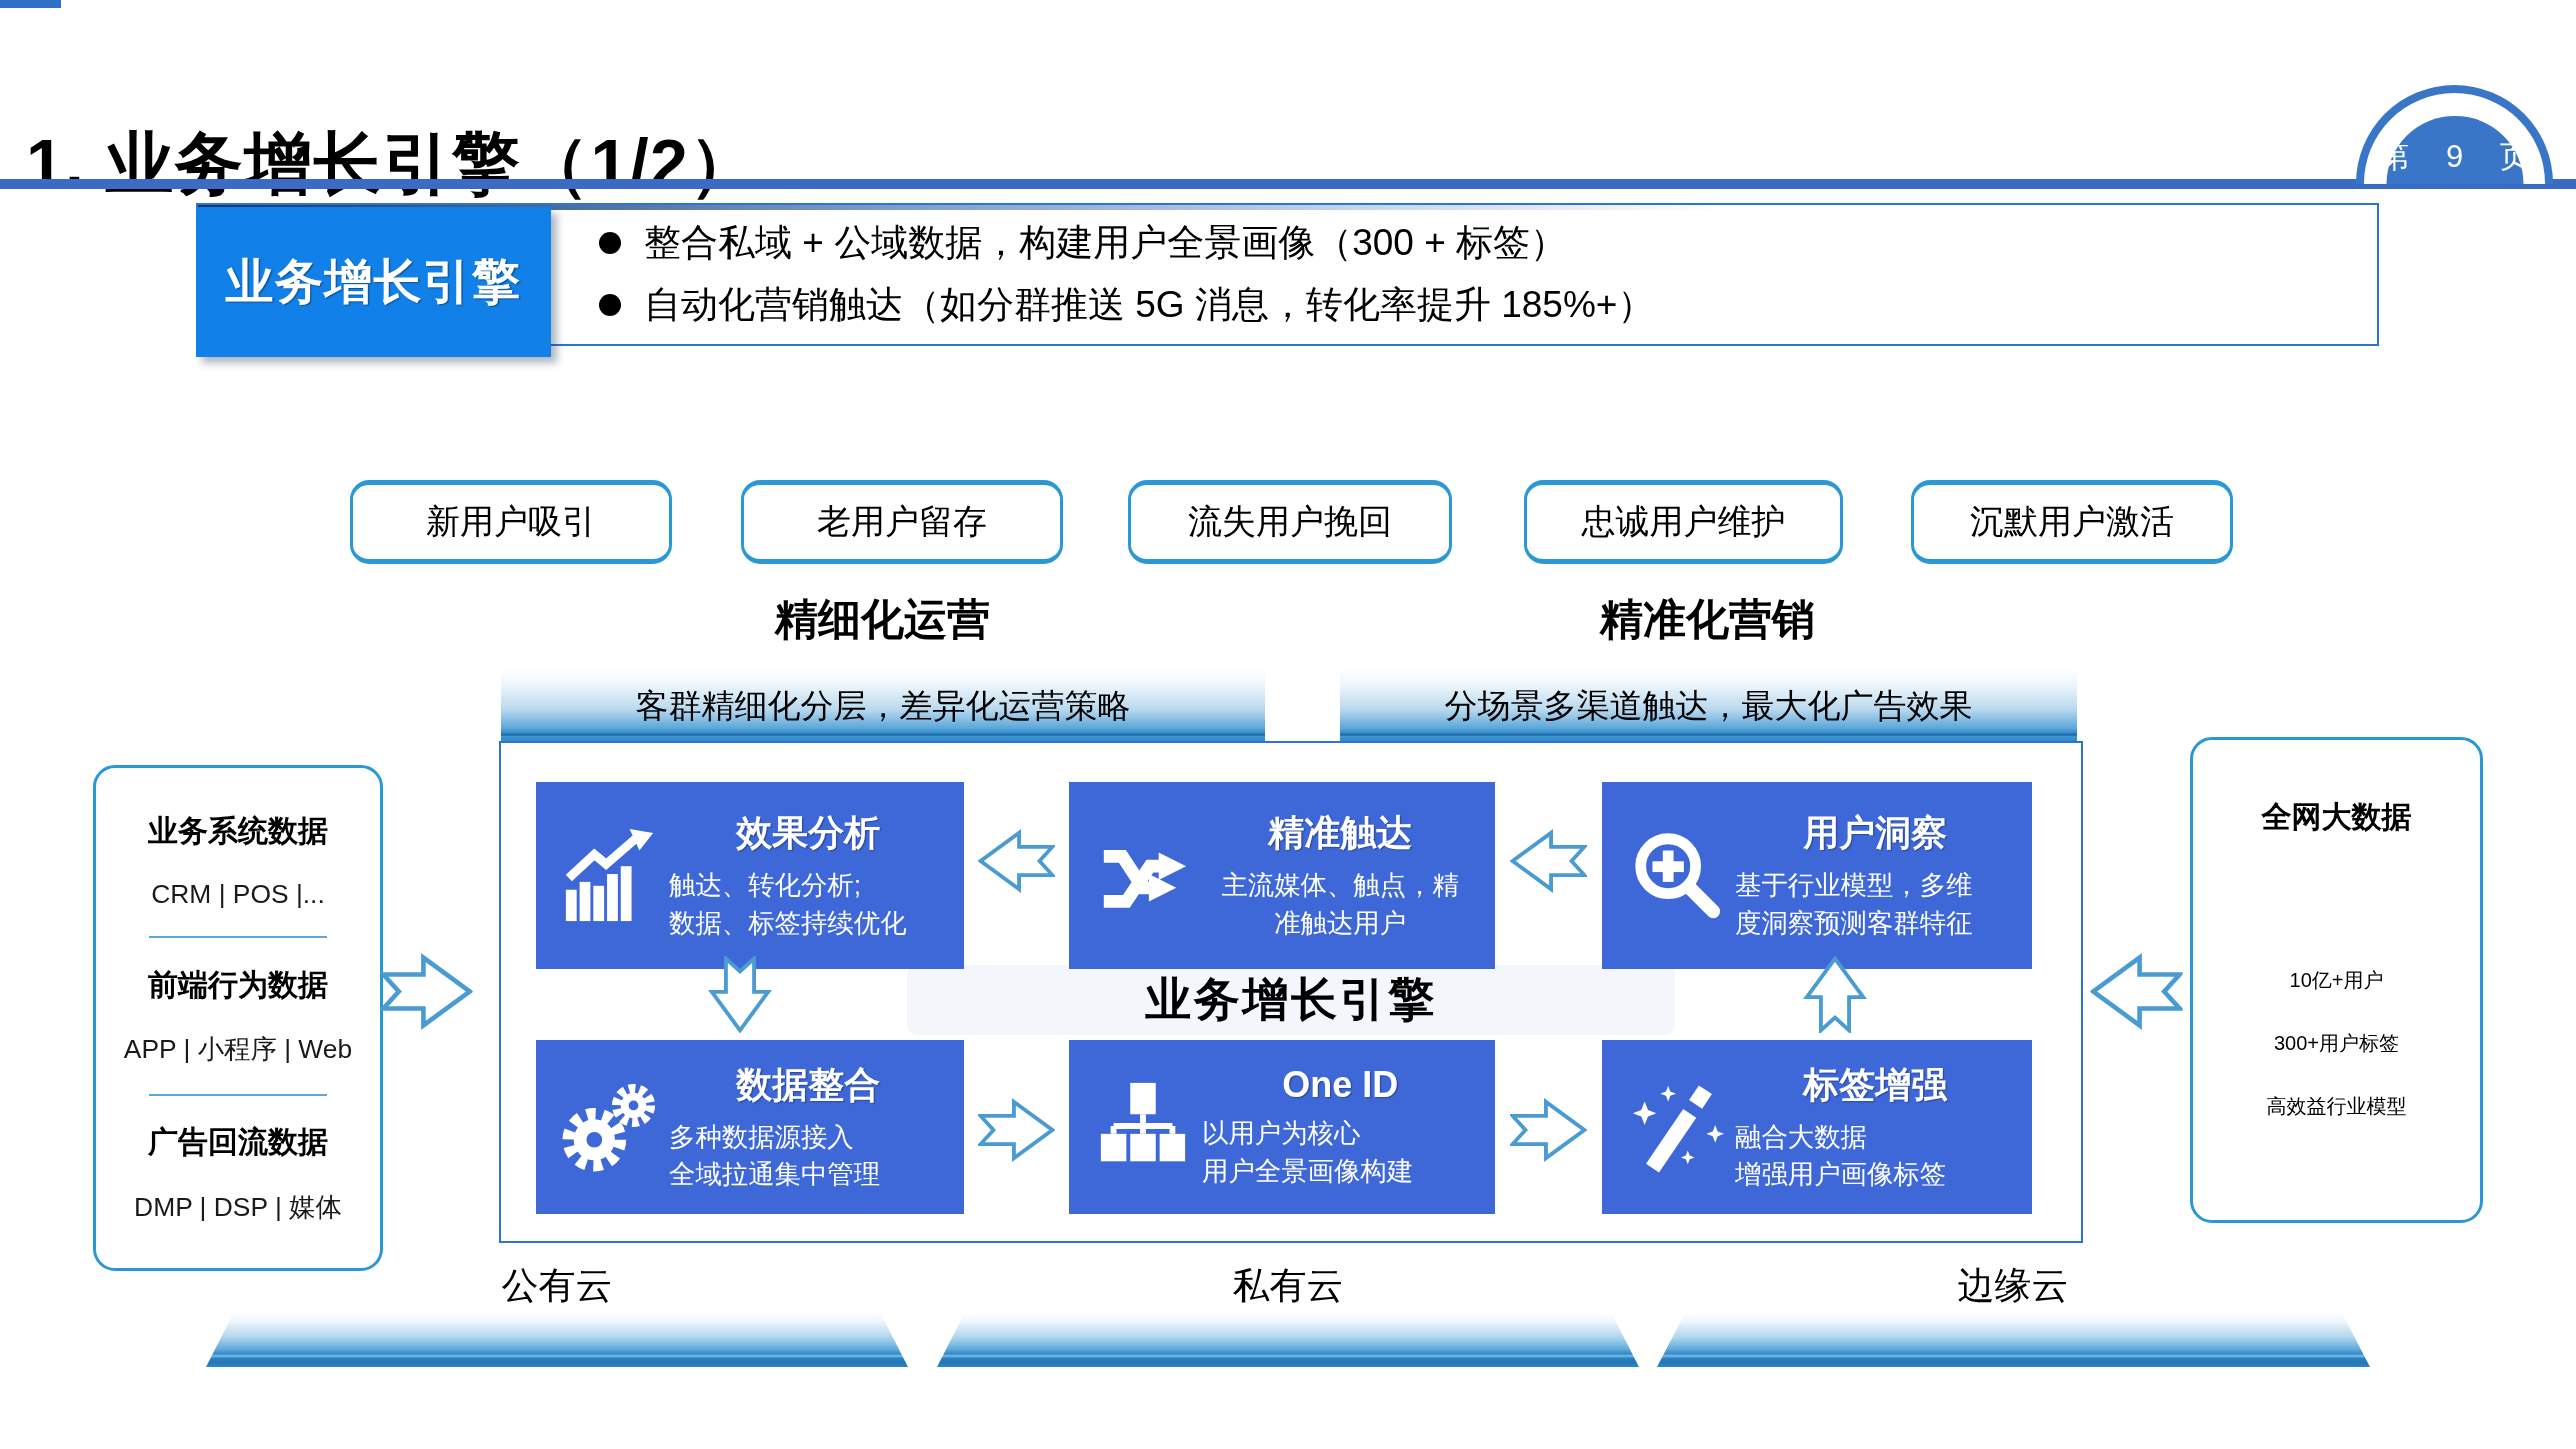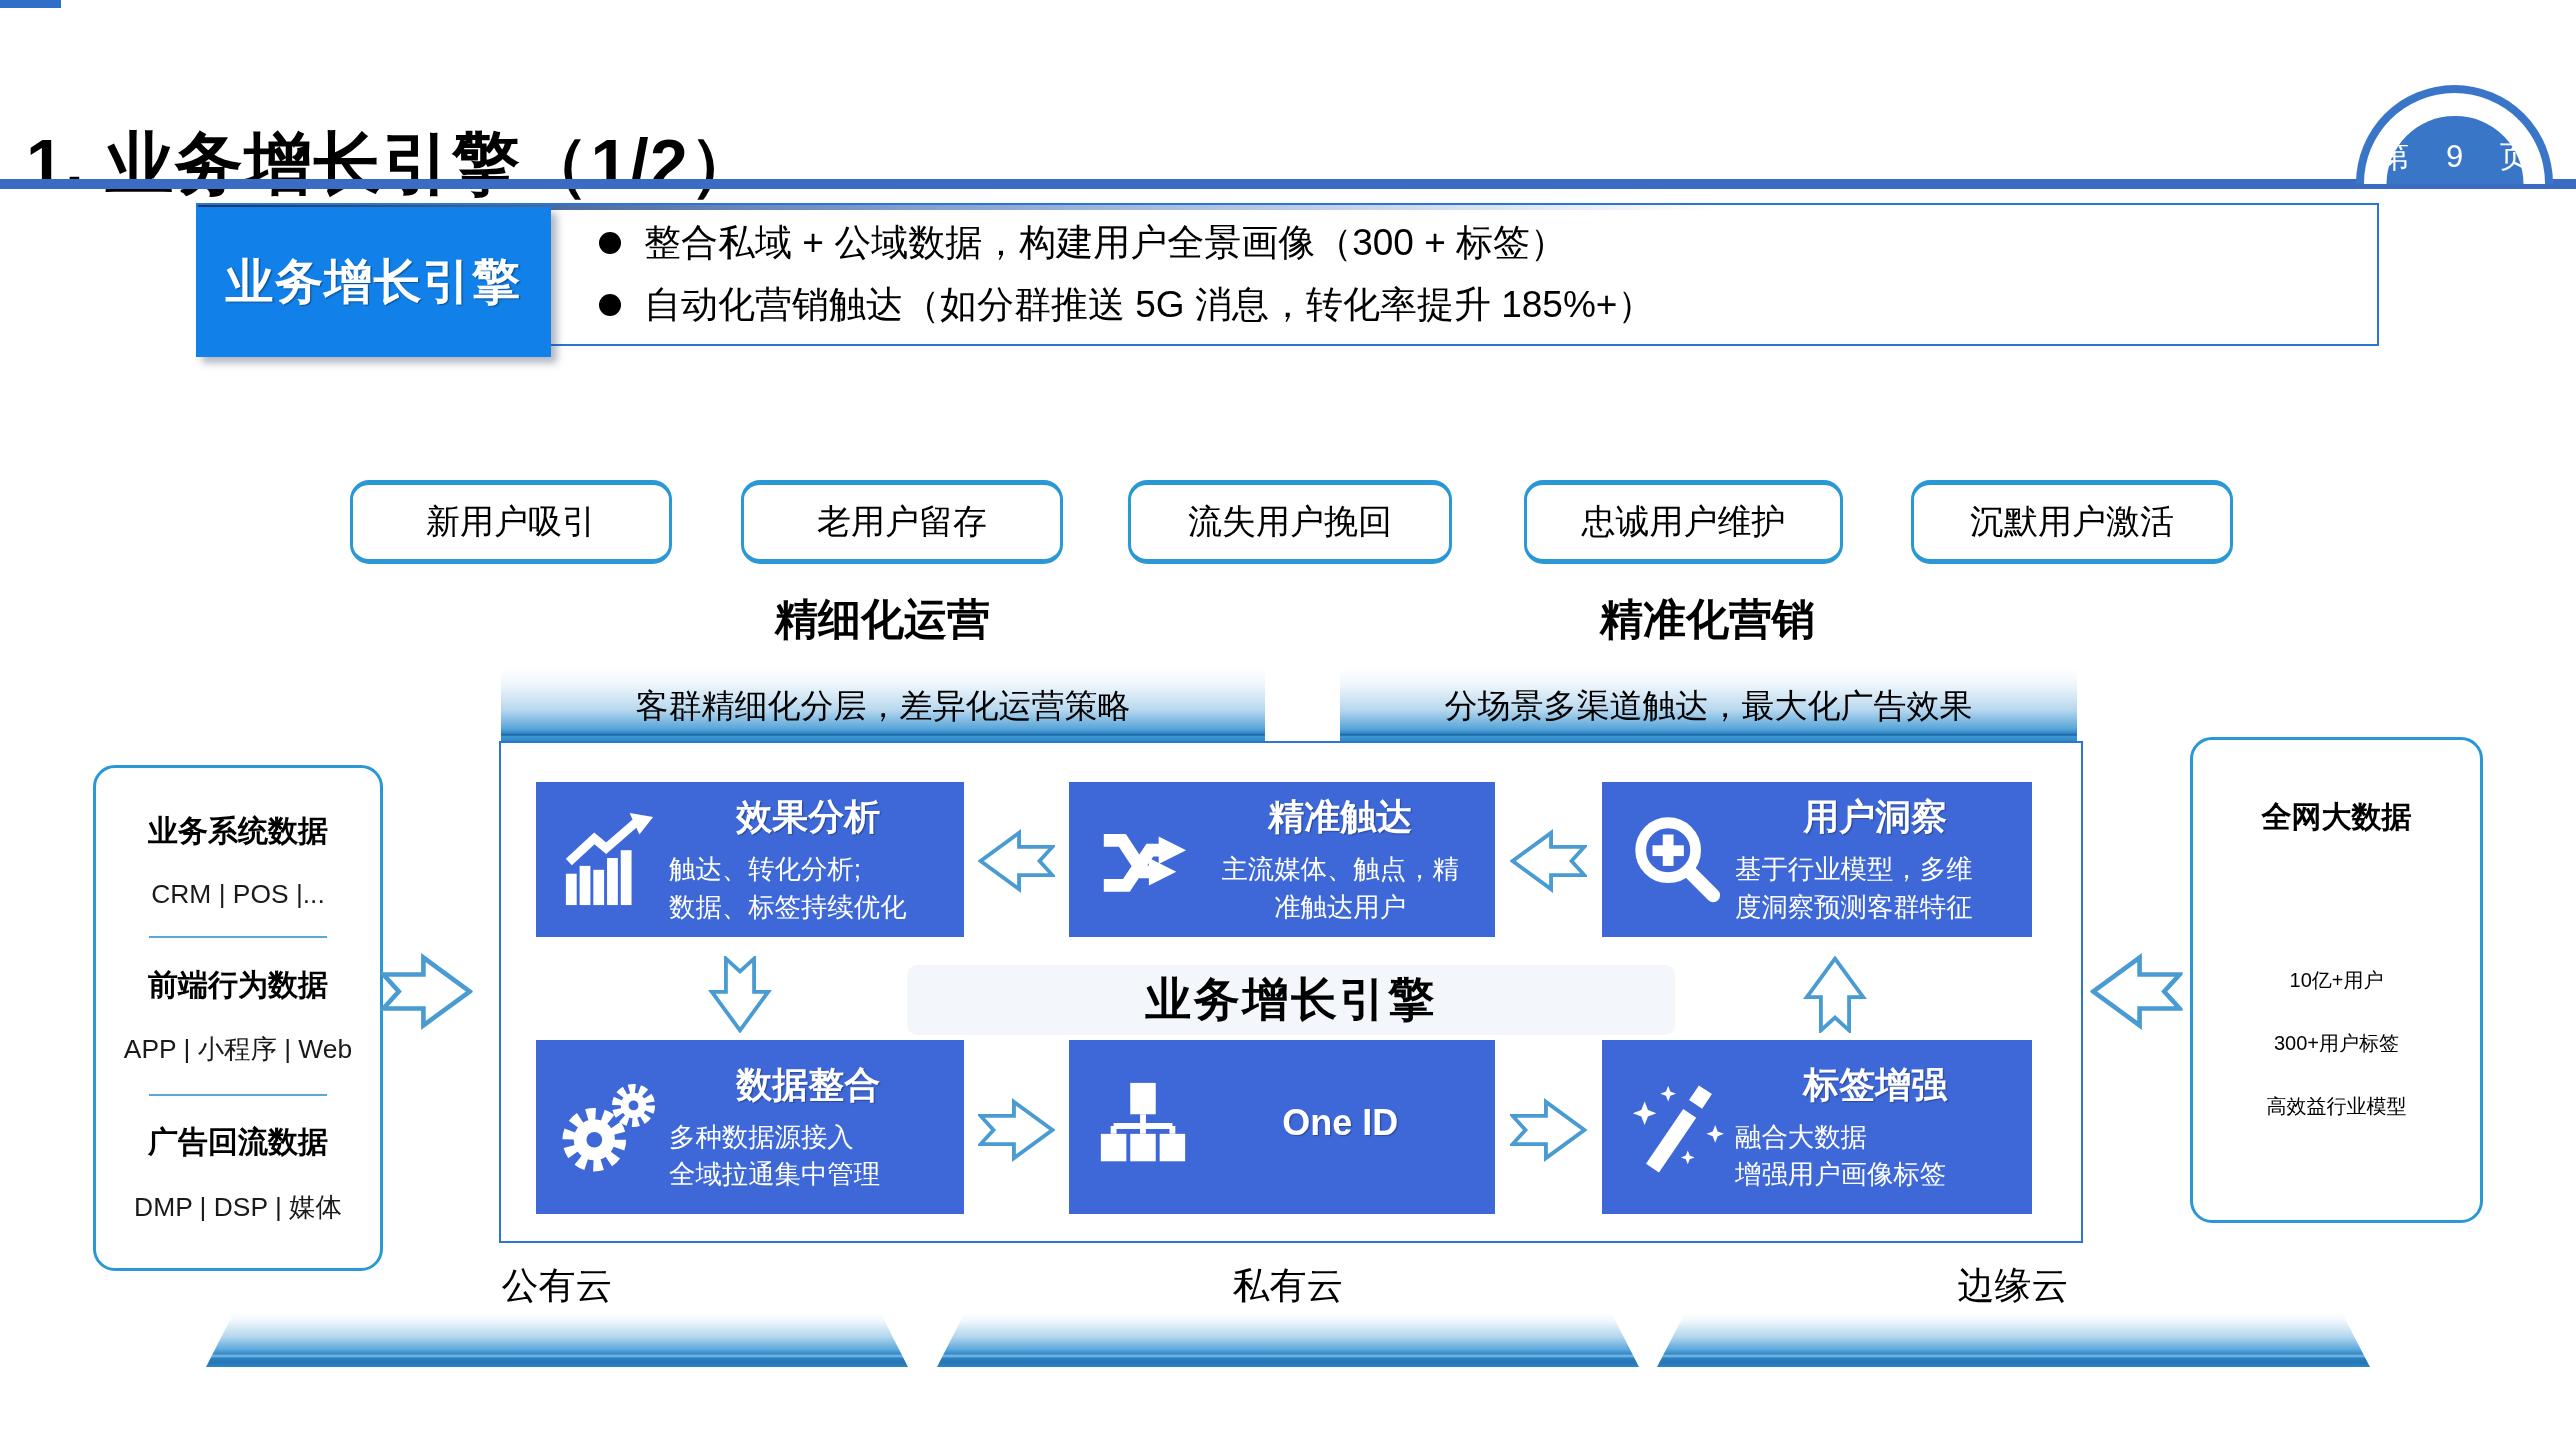--- a/index.html
+++ b/index.html
@@ -61,21 +61,21 @@
 
   
   .centerbox{left:499px;top:741px;width:1584px;height:502px;background:#fff;
              border:2.6px solid #2b76d2;box-sizing:border-box;}
   .band{left:907px;top:965px;width:768px;height:70px;background:#f3f6fa;border-radius:10.3px;
         display:flex;align-items:center;justify-content:center;}
   .band span{font-size:46px;font-weight:800;letter-spacing:2.6px;}
 
   
   .card{background:#3e68d8;color:#fff;display:flex;align-items:center;padding:0 9px 0 14px;box-sizing:border-box;}
-  .row-top{top:782px;height:155px;} .row-bot{top:1040px;height:174px;}
+  .row-top{top:782px;height:187px;} .row-bot{top:1040px;height:174px;}
   .cA{left:536px;width:428px;} .cB{left:1069px;width:426px;} .cC{left:1602px;width:430px;}
   .card .ic{flex:0 0 119px;display:flex;align-items:center;justify-content:center;}
   .card .ic svg{width:98px;height:98px;}
   .card .tx{flex:1;padding-right:7.7px;}
   .card .tt{font-size:36px;font-weight:800;text-align:center;margin-bottom:9px;
             text-shadow:1.3px 1.3px 1.3px rgba(0,0,0,.3);}
   .card .bd{font-size:26.4px;line-height:1.42;white-space:pre-line;}
   .bd-center .bd{text-align:center;}
 
   
@@ -265,20 +265,22 @@
     </span>
 </div>
 <div class="abs card row-bot cB">
   <span class="ic">
       <svg viewBox="0 0 100 100">
         <use href="#sym-org"></use>
       </svg>
     </span>
   <span class="tx">
       <div class="tt">One ID</div>
+  <div class="bd">以用户为核心
+用户全景画像构建</div>
     </span>
 </div>
 <div class="abs card row-bot cC">
   <span class="ic">
       <svg viewBox="0 0 100 100">
         <use href="#sym-wand"></use>
       </svg>
     </span>
   <span class="tx">
       <div class="tt">标签增强</div>

